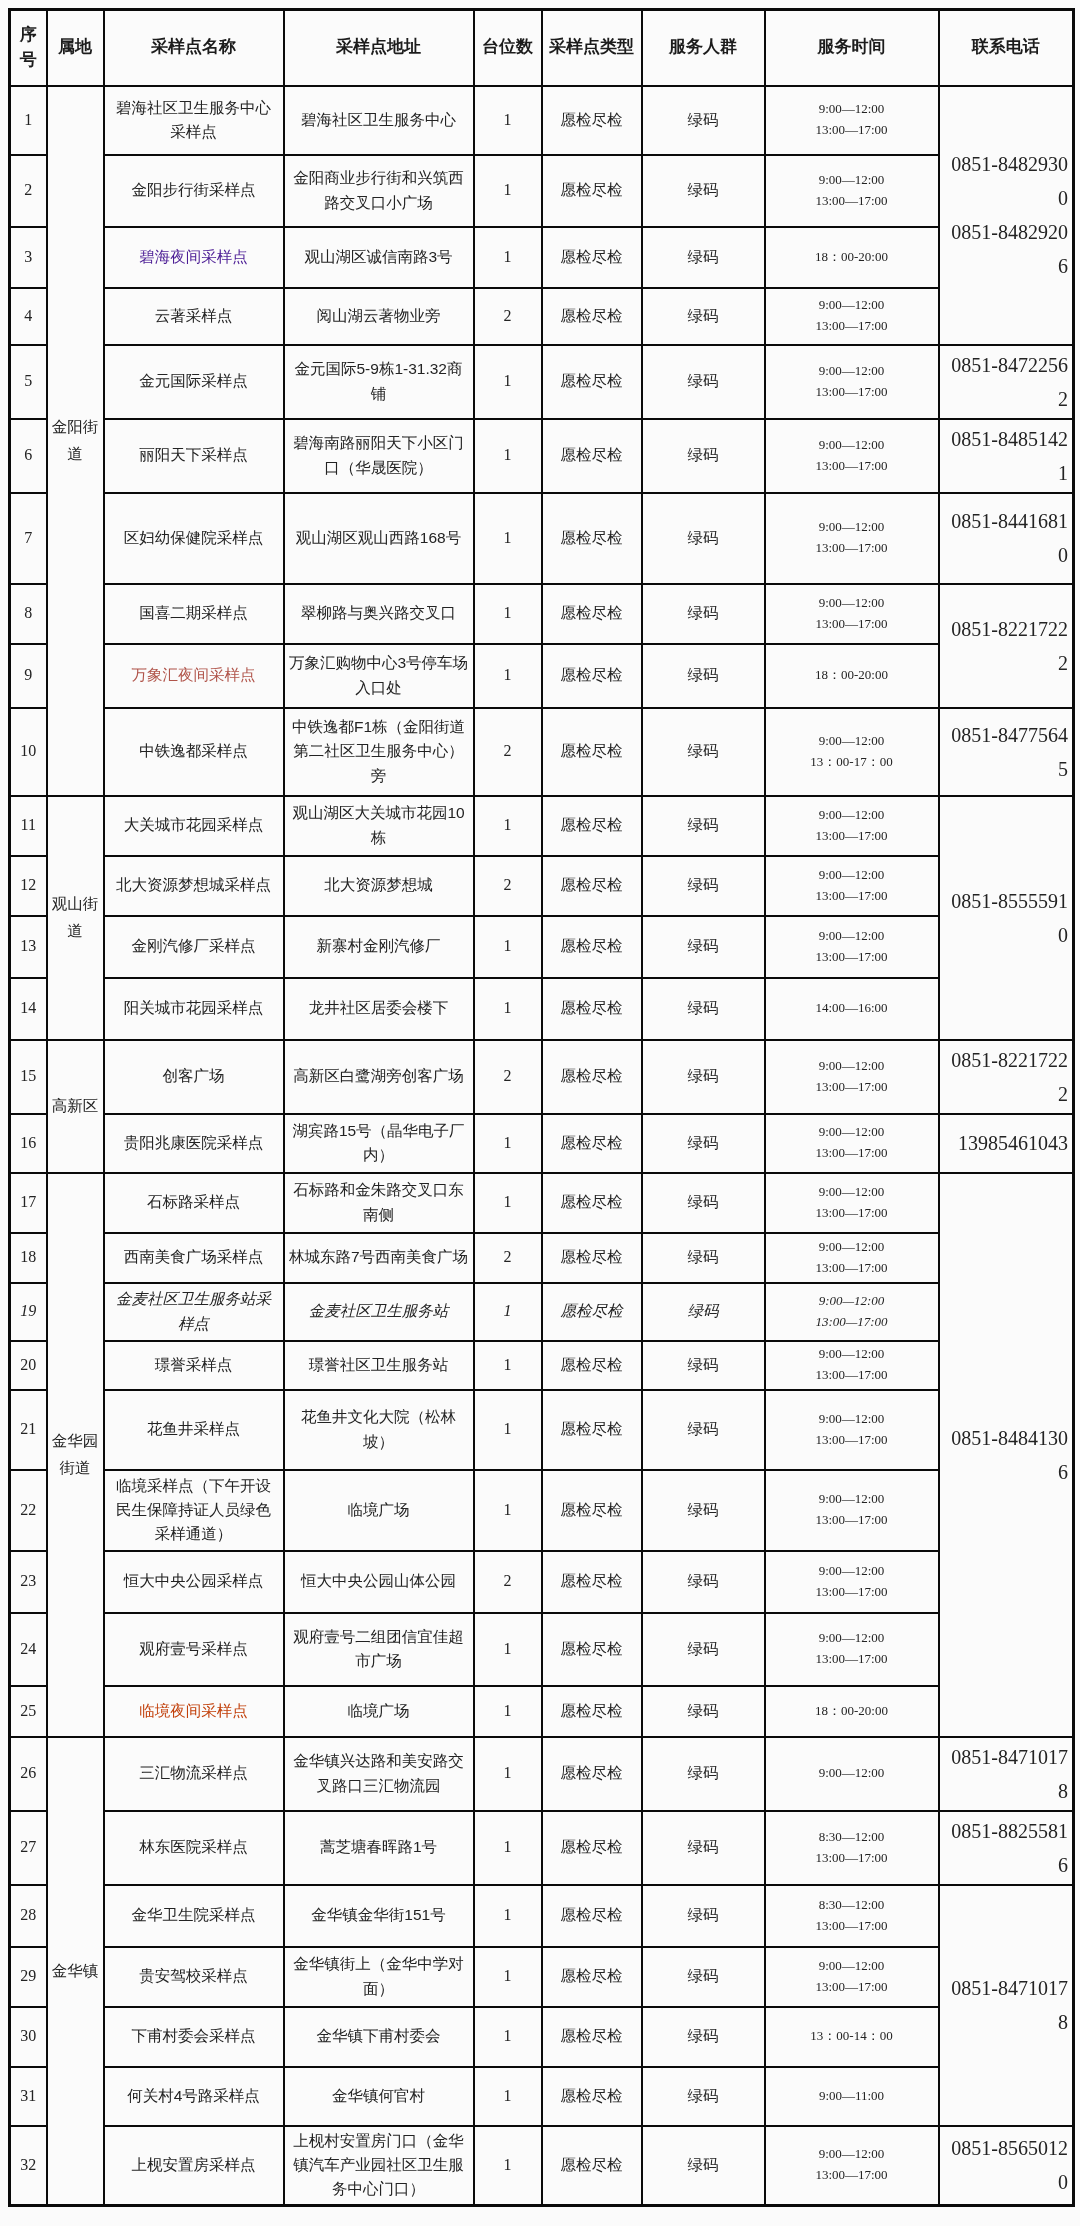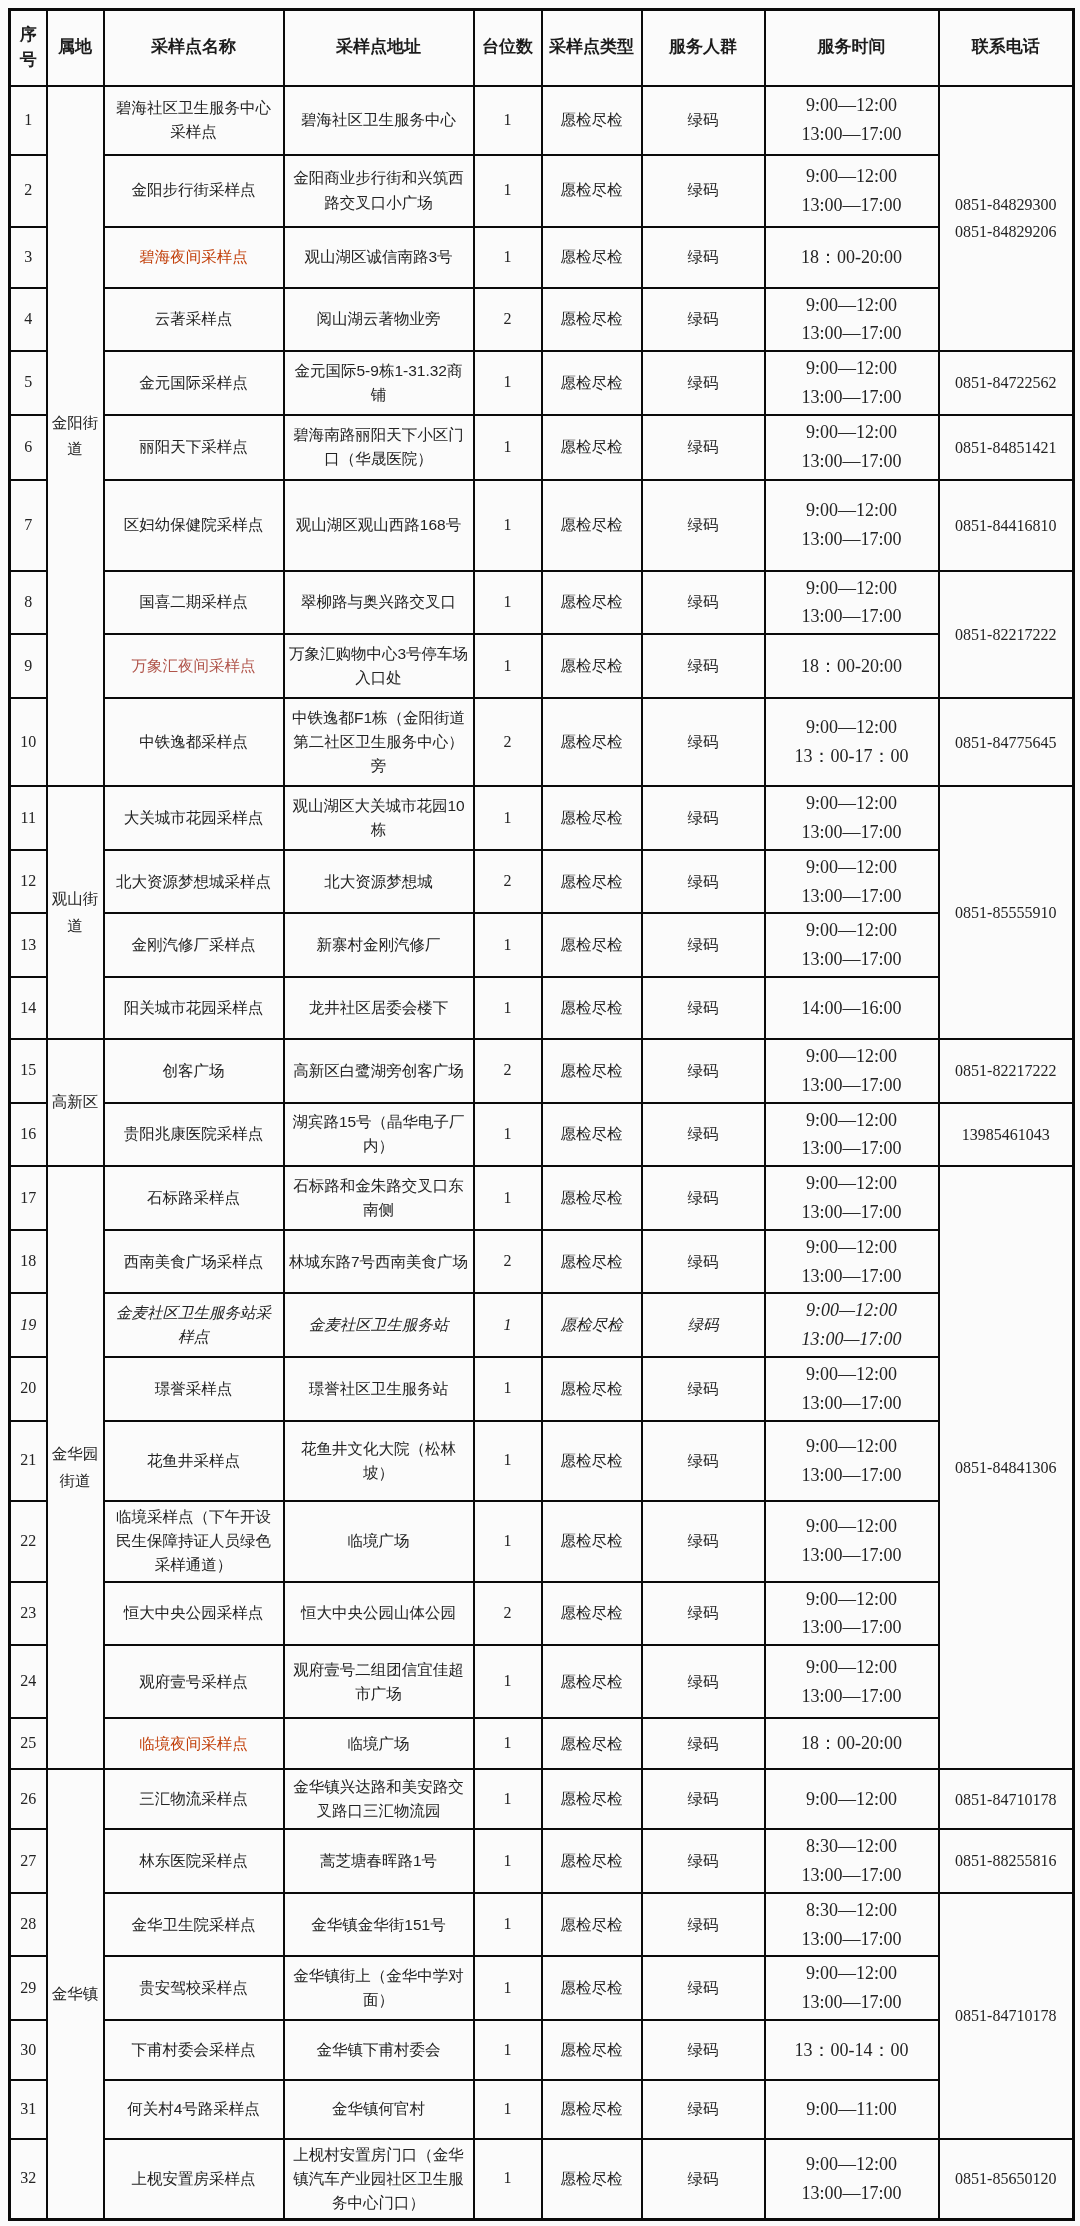--- a/index.html
+++ b/index.html
@@ -11,22 +11,22 @@
        font-size:36px;font-weight:bold;letter-spacing:3px;color:#111;}
   table.sampling{border-collapse:collapse;table-layout:fixed;width:1064px;
        border:3px solid #0a0a0a;}
   th,td{border:2px solid #0a0a0a;text-align:center;vertical-align:middle;
        padding:2px 4px;word-break:break-all;}
   thead tr{height:76px;}
   th{font-size:17px;font-weight:600;color:#1c1c1c;line-height:1.45;}
   td{font-size:15.5px;line-height:1.55;}
   .c-no,.c-st,.c-time,.c-phone{
        font-family:"Liberation Serif","DejaVu Serif",serif;font-size:16px;}
-  .c-time{font-size:18px;line-height:1.6;}
-  .c-phone{font-size:16px;line-height:1.7;}
+  .c-time{font-size:13px;line-height:1.6;}
+  .c-phone{font-size:20px;line-height:1.7;text-align:right;}
   .c-ter{line-height:1.7;}
 </style>
 </head>
 <body>
 
 <div class="page">
   <table class="sampling">
     <colgroup>
       <col style="width:37px">
         <col style="width:57px">
@@ -67,21 +67,21 @@
           <td class="c-no">2</td>
           <td class="c-name">金阳步行街采样点</td>
           <td class="c-addr">金阳商业步行街和兴筑西路交叉口小广场</td>
           <td class="c-st">1</td>
           <td class="c-type">愿检尽检</td>
           <td class="c-grp">绿码</td>
           <td class="c-time">9:00—12:00<br>13:00—17:00</td>
         </tr>
         <tr style="height: 61px;">
           <td class="c-no">3</td>
-          <td class="c-name" style="color: #c2410c;">碧海夜间采样点</td>
+          <td class="c-name" style="color: #4c1d95;">碧海夜间采样点</td>
           <td class="c-addr">观山湖区诚信南路3号</td>
           <td class="c-st">1</td>
           <td class="c-type">愿检尽检</td>
           <td class="c-grp">绿码</td>
           <td class="c-time">18：00-20:00</td>
         </tr>
         <tr style="height: 57px;">
           <td class="c-no">4</td>
           <td class="c-name">云著采样点</td>
           <td class="c-addr">阅山湖云著物业旁</td>

